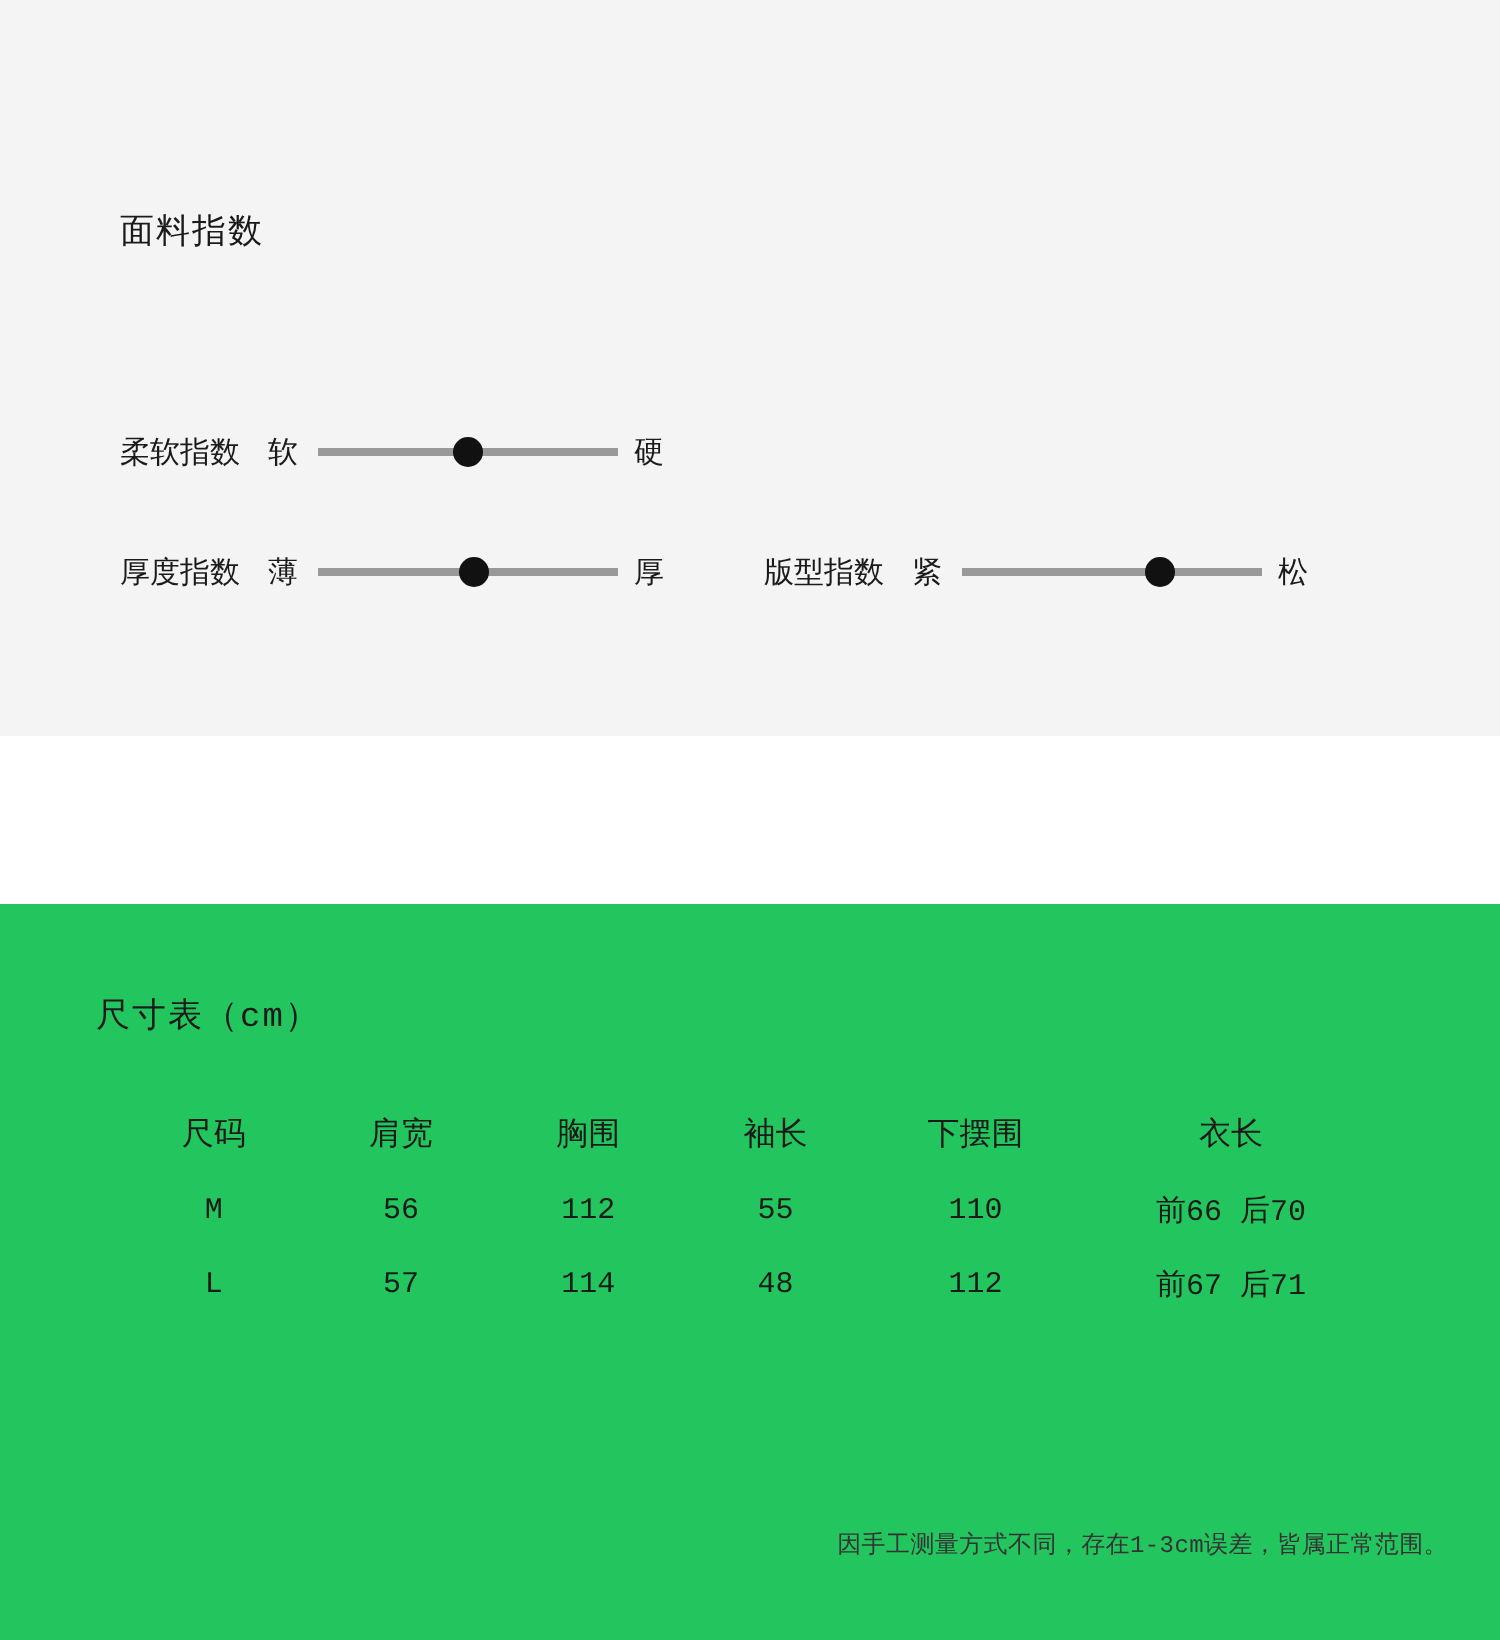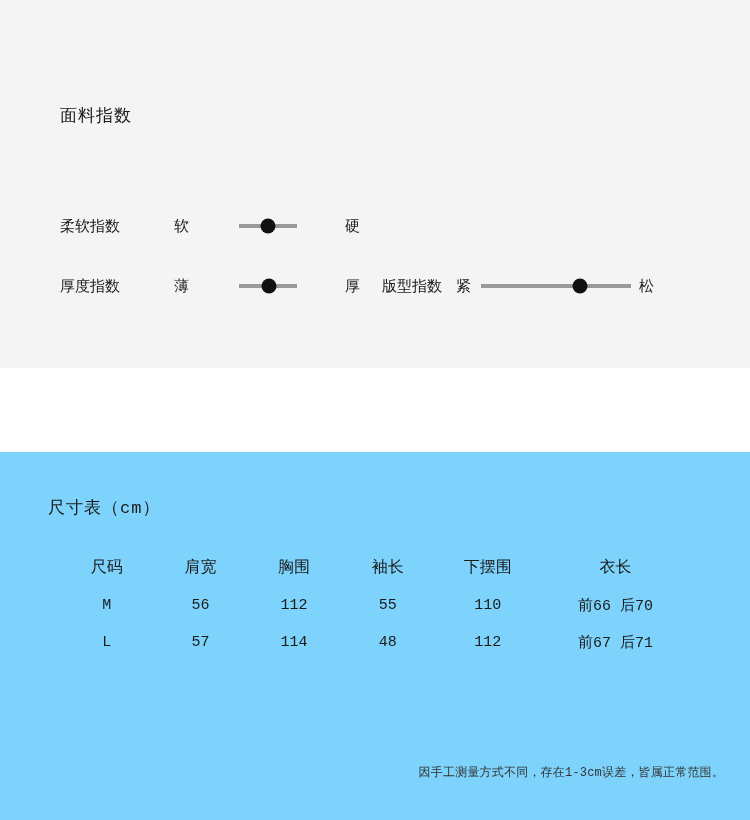--- a/index.html
+++ b/index.html
@@ -49,21 +49,20 @@
     height: 60px;
     align-items: center;
   }
   .slider-cell {
     display: flex;
     align-items: center;
   }
   .slider-cell.left {
     margin-left: 60px;
     width: 300px;
-    gap: 40px;
   }
   .slider-cell.right {
     margin-left: 22px;
     width: 300px;
   }
   .s-label {
     font-size: 15px;
     color: #1a1a1a;
     white-space: nowrap;
   }
@@ -101,21 +100,21 @@
     background: #ffffff;
   }
 
   
   .size-panel {
     position: absolute;
     left: 0;
     top: 452px;
     width: 750px;
     height: 368px;
-    background: #7dd3fc;
+    background: #22c55e;
   }
   .size-title {
     position: absolute;
     left: 48px;
     top: 44px;
     font-size: 17px;
     letter-spacing: 1px;
   }
   table.size-table {
     position: absolute;

